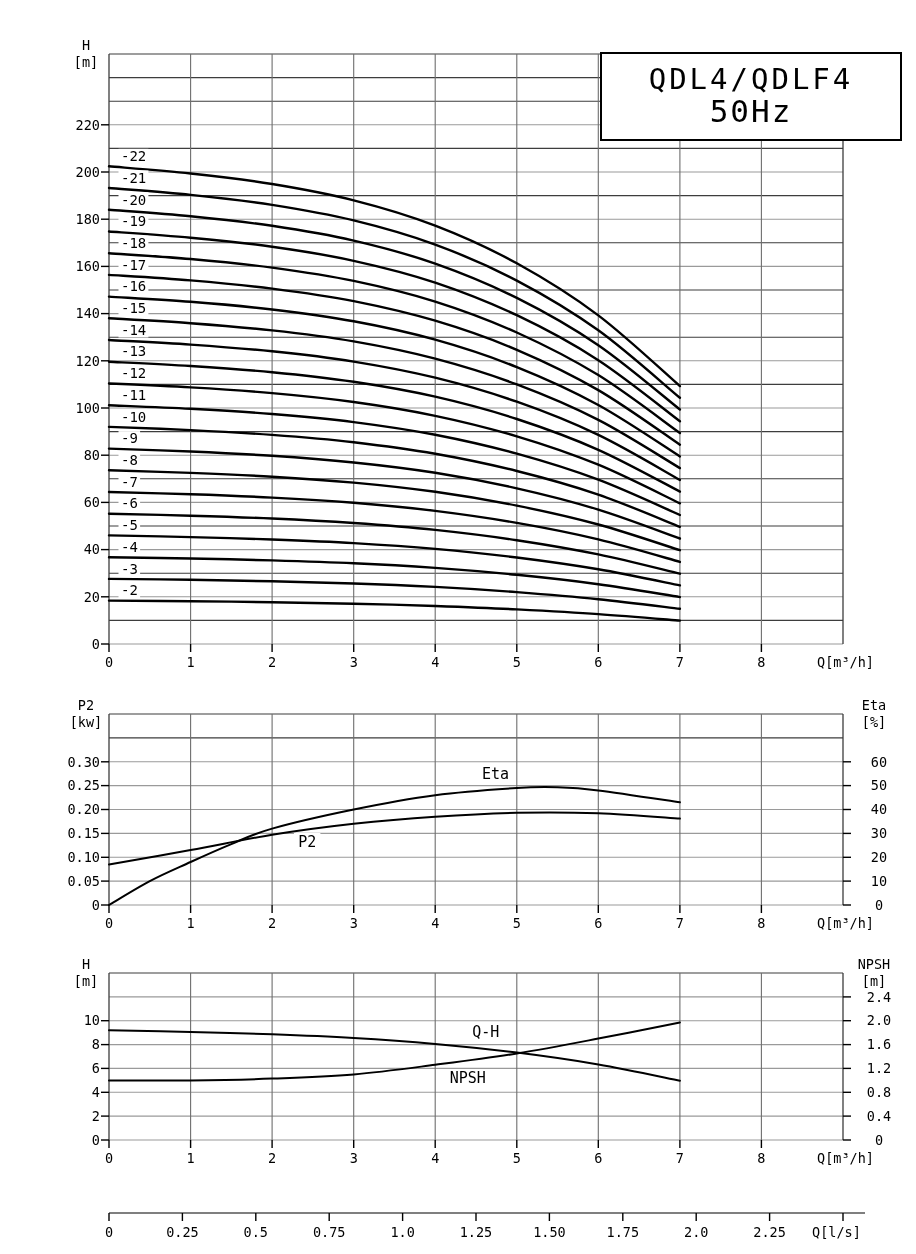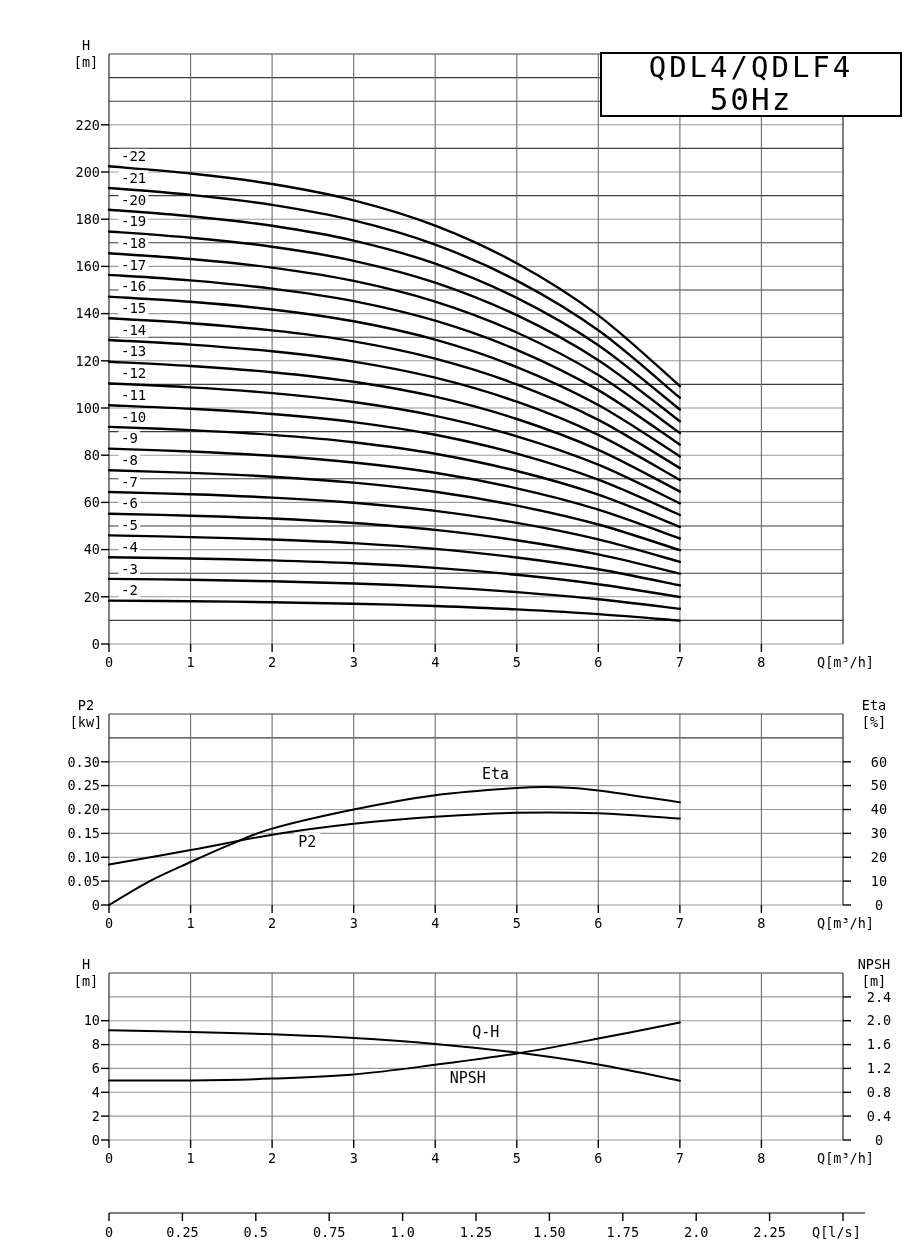--- a/index.html
+++ b/index.html
@@ -1,21 +1,21 @@
 <!DOCTYPE html>
 <html><head>
 <meta charset="utf-8">
 <style>
   html,body{margin:0;padding:0;background:#fff;}
   body{font-family:"DejaVu Sans Mono", monospace;}
   #page{position:relative;width:916px;height:1254px;background:#ffffff;overflow:hidden;}
   #chart-svg{position:absolute;left:0;top:0;}
   #chart-svg text{fill:#000;font-family:"DejaVu Sans Mono", monospace;}
   .title-box{
-    position:absolute;left:600px;top:52px;width:302px;height:65px;
+    position:absolute;left:600px;top:52px;width:302px;height:89px;
     border:2px solid #000;background:#fff;box-sizing:border-box;
     display:flex;flex-direction:column;align-items:center;justify-content:center;
     line-height:1.08;color:#000;
   }
   .title-line1{font-size:29px;letter-spacing:3px;}
   .title-line2{font-size:31px;letter-spacing:2px;}
 </style>
 </head>
 <body>
 

